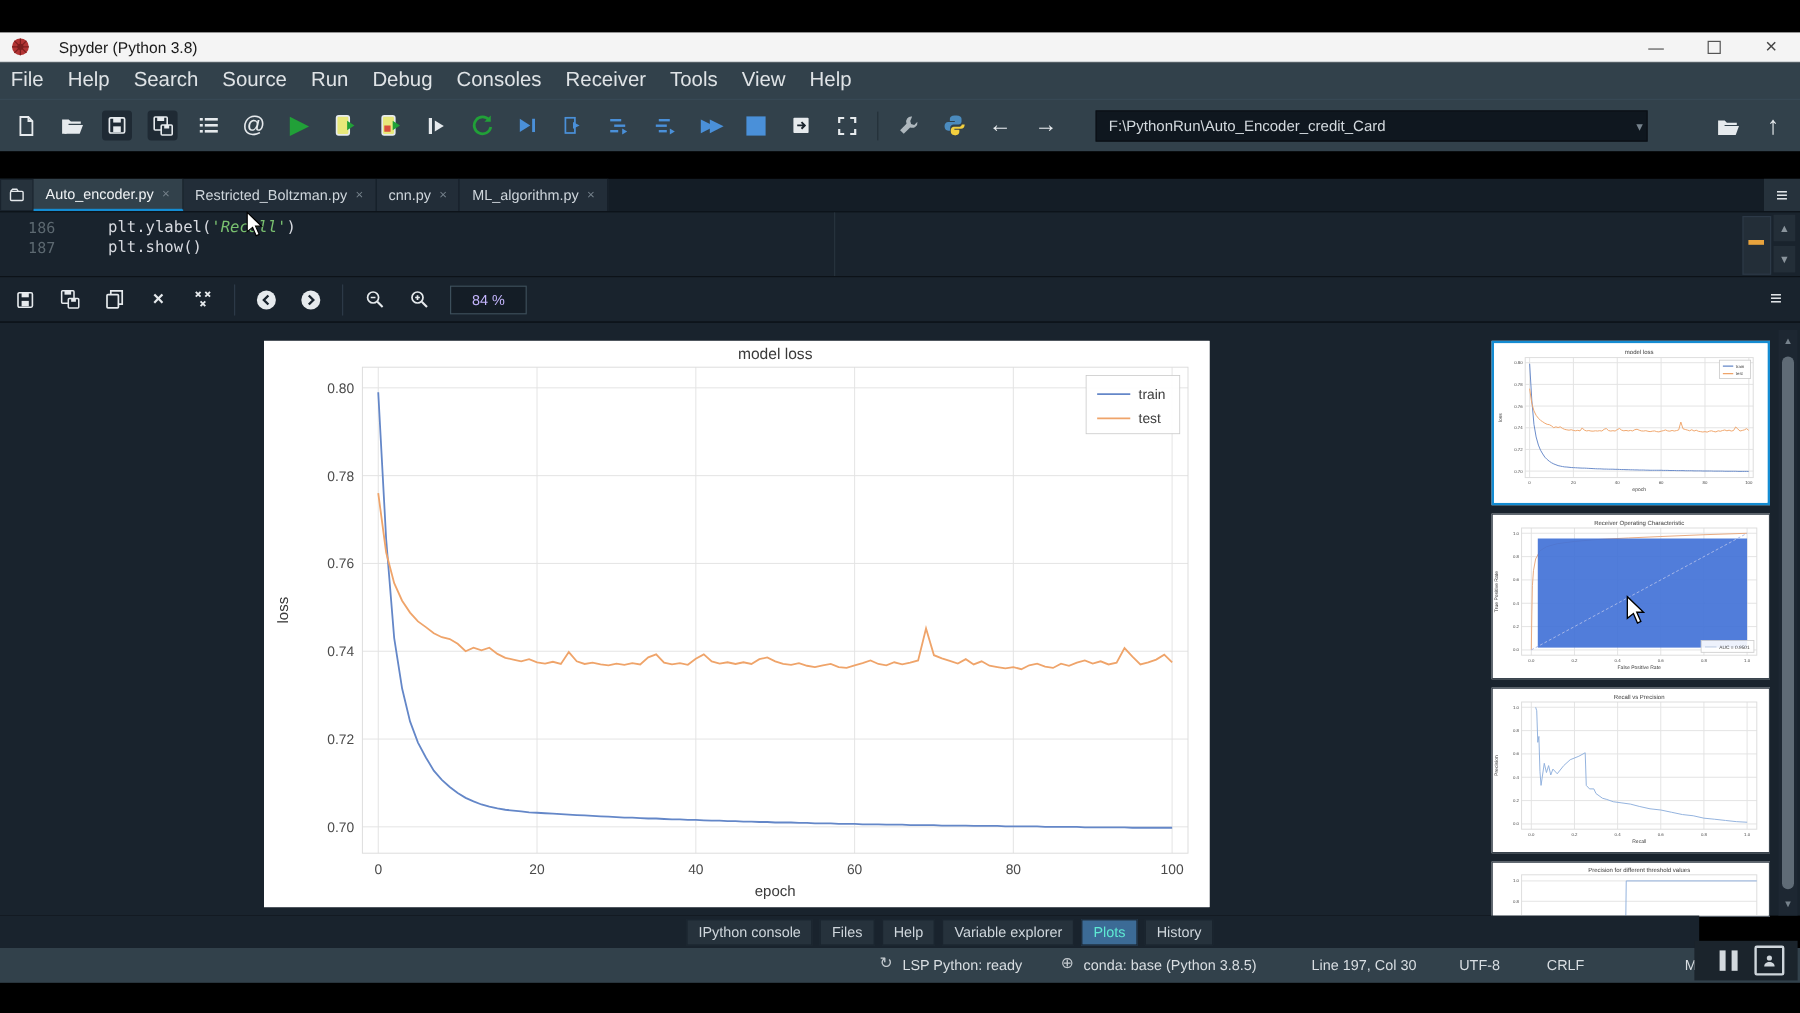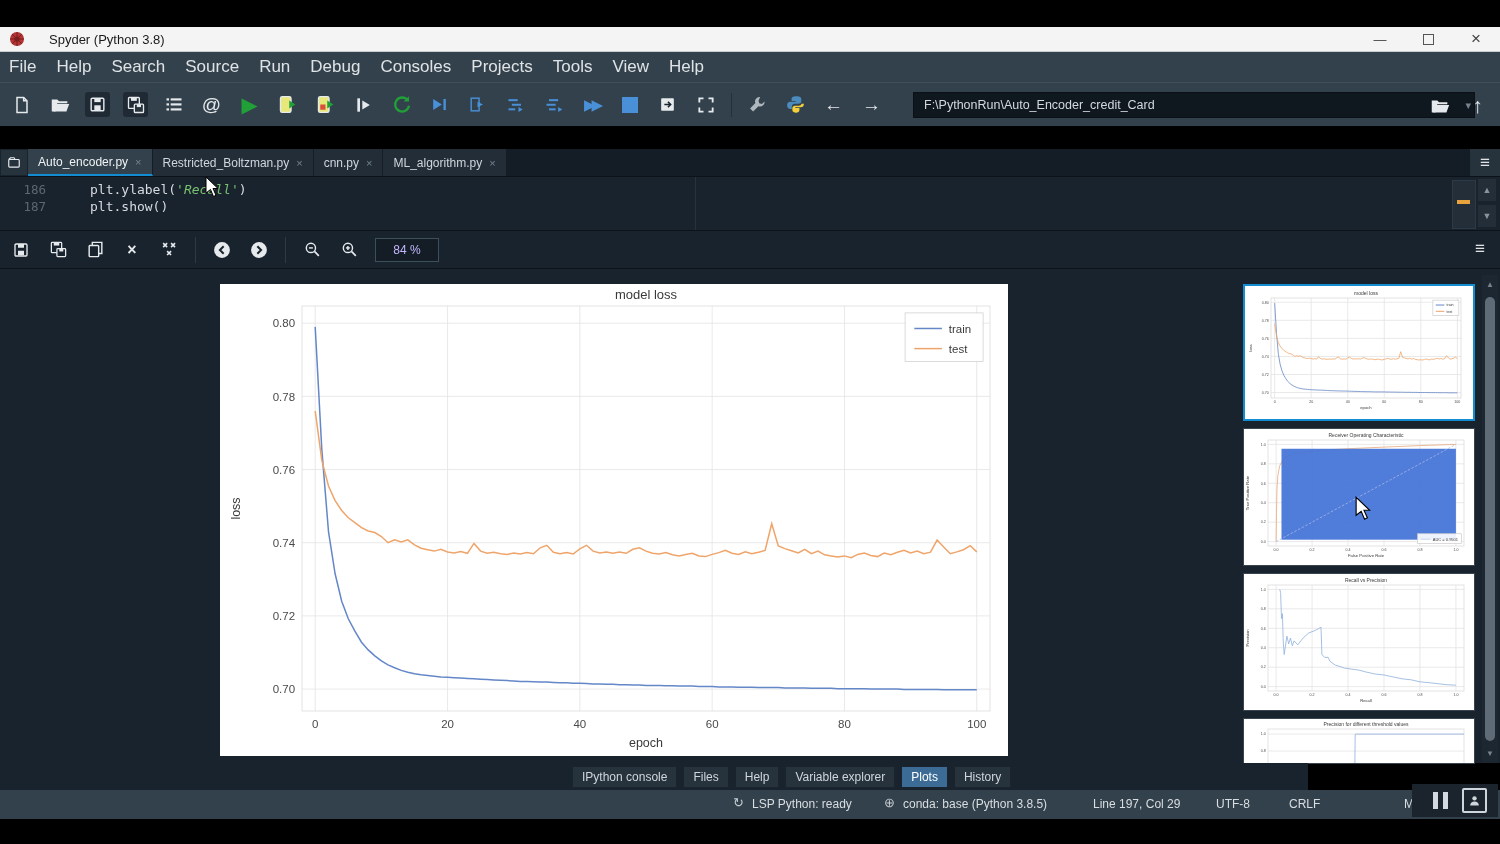--- a/index.html
+++ b/index.html
@@ -22,21 +22,21 @@
   .toolbar{left:0;top:82px;width:1500px;height:44px;background:#32414B;border-top:1px solid #3c4f5b;
            display:flex;align-items:center;padding-left:9px;gap:13px;box-sizing:border-box;}
   .tb-icon{width:25px;height:25px;display:flex;align-items:center;justify-content:center;flex:0 0 auto;}
   .tb-pressed{background:#1f2a34;border-radius:3px;}
   .tb-sep{width:1px;height:24px;background:#243039;flex:0 0 auto;}
   .glyph-green{color:#21a038;font-size:21px;line-height:1;}
   .glyph-blue{color:#4a90d9;font-size:15px;letter-spacing:-4px;line-height:1;}
   .glyph-white{color:#e6eaed;font-size:19px;font-weight:bold;line-height:1;}
   .glyph-at{color:#e6eaed;font-size:19px;line-height:1;}
   .stop-sq{width:16px;height:16px;background:#4a90d9;}
-  .path-box{position:absolute;left:913px;top:9px;width:562px;height:26px;background:#0f171f;border:1px solid #0a1016;
+  .path-box{position:absolute;left:913px;top:9px;width:460px;height:26px;background:#0f171f;border:1px solid #0a1016;
             color:#d3d9de;font-size:12.5px;display:flex;align-items:center;padding-left:10px;box-sizing:border-box;}
   .path-caret{position:absolute;right:3px;color:#76828c;font-size:11px;}
   .tb-right-icon{position:absolute;top:10px;}
   
   .breadcrumb{left:0;top:126px;width:1500px;height:23px;background:#19232D;color:#c3c9ce;font-size:11.5px;
               display:flex;align-items:center;padding-left:8px;box-sizing:border-box;}
   
   .tabbar{left:0;top:149px;width:1500px;height:27px;background:#141d26;display:flex;align-items:stretch;box-sizing:border-box;}
   .browse-btn{width:26px;display:flex;align-items:center;justify-content:center;background:#26323c;border:1px solid #19232D;}
   .ed-tab{display:flex;align-items:center;padding:0 10px;font-size:12px;color:#cfd6dc;background:#222d38;
@@ -67,24 +67,24 @@
   .x-bold{color:#e6eaed;font-size:16px;font-weight:bold;line-height:1;}
   
   .plots-area{left:0;top:268px;width:1500px;height:495px;background:#19232D;border-top:1px solid #0c1218;box-sizing:border-box;}
   .figure-main{position:absolute;left:220px;top:15px;width:788px;height:472px;background:#fff;}
   .thumb-card{position:absolute;left:1243px;width:232px;background:#fff;overflow:hidden;border:1px solid #3a444e;box-sizing:border-box;}
   .thumb-card.selected{border:2px solid #148CD2;}
   .thumb-scroll{position:absolute;left:1482px;top:6px;width:16px;height:488px;background:#1d2732;}
   .ts-arrow{position:absolute;left:0;width:16px;text-align:center;color:#76828c;font-size:8px;}
   .ts-thumb{position:absolute;left:3px;top:22px;width:10px;height:444px;background:#5f6b76;border-radius:5px;}
   
-  .bottom-tabs{left:0;top:763px;width:1308px;height:27px;background:#19232D;box-sizing:border-box;}
+  .bottom-tabs{left:0;top:763px;width:1416px;height:27px;background:#19232D;box-sizing:border-box;}
   .bt-row{position:absolute;left:572px;top:3px;display:flex;gap:6px;}
   .b-tab{padding:3px 9px;font-size:12px;color:#cfd6dc;background:#26323c;border:1px solid #1a242e;}
-  .b-tab.active{background:#3c6b96;color:#ffffff;}
+  .b-tab.active{background:#3c6b96;color:#5eead4;}
   
   .statusbar{left:0;top:790px;width:1500px;height:29px;background:#32414B;color:#d9dee2;font-size:12px;}
   .sb-item{position:absolute;top:7px;white-space:nowrap;}
   .sb-icon{position:absolute;top:5px;color:#c3c9ce;font-size:13px;}
   .rec-overlay{position:absolute;left:1412px;top:-6px;width:86px;height:33px;background:#1b242c;display:flex;
                align-items:center;}
   .pause-bar{width:5px;height:17px;background:#d3d9de;display:inline-block;}
   .person-box{width:21px;height:21px;border:2px solid #cfd6db;border-radius:2px;display:flex;align-items:center;justify-content:center;}
   .black-bar{left:0;width:1500px;background:#000;}
   .cursor{position:absolute;z-index:50;}
@@ -120,21 +120,21 @@
   </div>
 
   <div class="abs menubar">
     <span class="menu-item">File</span>
     <span class="menu-item">Help</span>
     <span class="menu-item">Search</span>
     <span class="menu-item">Source</span>
     <span class="menu-item">Run</span>
     <span class="menu-item">Debug</span>
     <span class="menu-item">Consoles</span>
-    <span class="menu-item">Projects</span>
+    <span class="menu-item">Receiver</span>
     <span class="menu-item">Tools</span>
     <span class="menu-item">View</span>
     <span class="menu-item">Help</span>
   </div>
 
   <div class="abs toolbar">
     <span class="tb-icon">
         <svg width="20" height="20" viewBox="0 0 24 24">
           <path d="M6 3h8l4 4v14H6z" fill="none" stroke="#e6eaed" stroke-width="1.8"></path>
           <path d="M14 3v4h4" fill="none" stroke="#e6eaed" stroke-width="1.8"></path>
@@ -577,21 +577,21 @@
       <span class="b-tab active">Plots</span>
       <span class="b-tab">History</span>
     </div>
   </div>
 
   <div class="abs statusbar">
     <span class="sb-icon" style="left:733px;">↻</span>
     <span class="sb-item" style="left:752px;">LSP Python: ready</span>
     <span class="sb-icon" style="left:884px;">⊕</span>
     <span class="sb-item" style="left:903px;">conda: base (Python 3.8.5)</span>
-    <span class="sb-item" style="left:1093px;">Line 197, Col 29</span>
+    <span class="sb-item" style="left:1093px;">Line 197, Col 30</span>
     <span class="sb-item" style="left:1216px;">UTF-8</span>
     <span class="sb-item" style="left:1289px;">CRLF</span>
     <span class="sb-item" style="left:1431px;margin-left:36px;">RW</span>
     <span class="sb-item" style="left:1404px;">M</span>
     <div class="rec-overlay">
       <span class="pause-bar" style="margin-left:21px;"></span>
       <span class="pause-bar" style="margin-left:5px;"></span>
       <span class="person-box" style="margin-left:14px;">
         <svg width="13" height="13" viewBox="0 0 24 24">
             <circle cx="12" cy="8" r="4" fill="#cfd6db"></circle>

